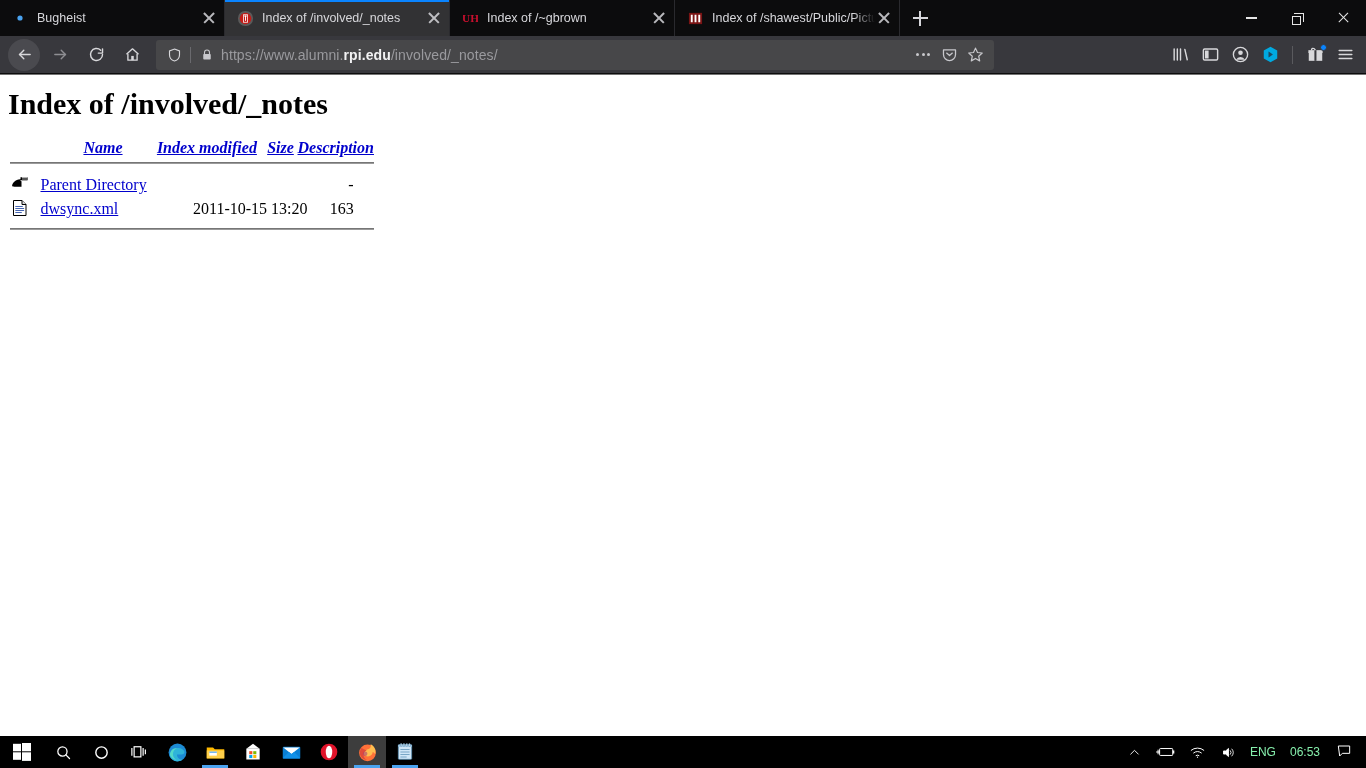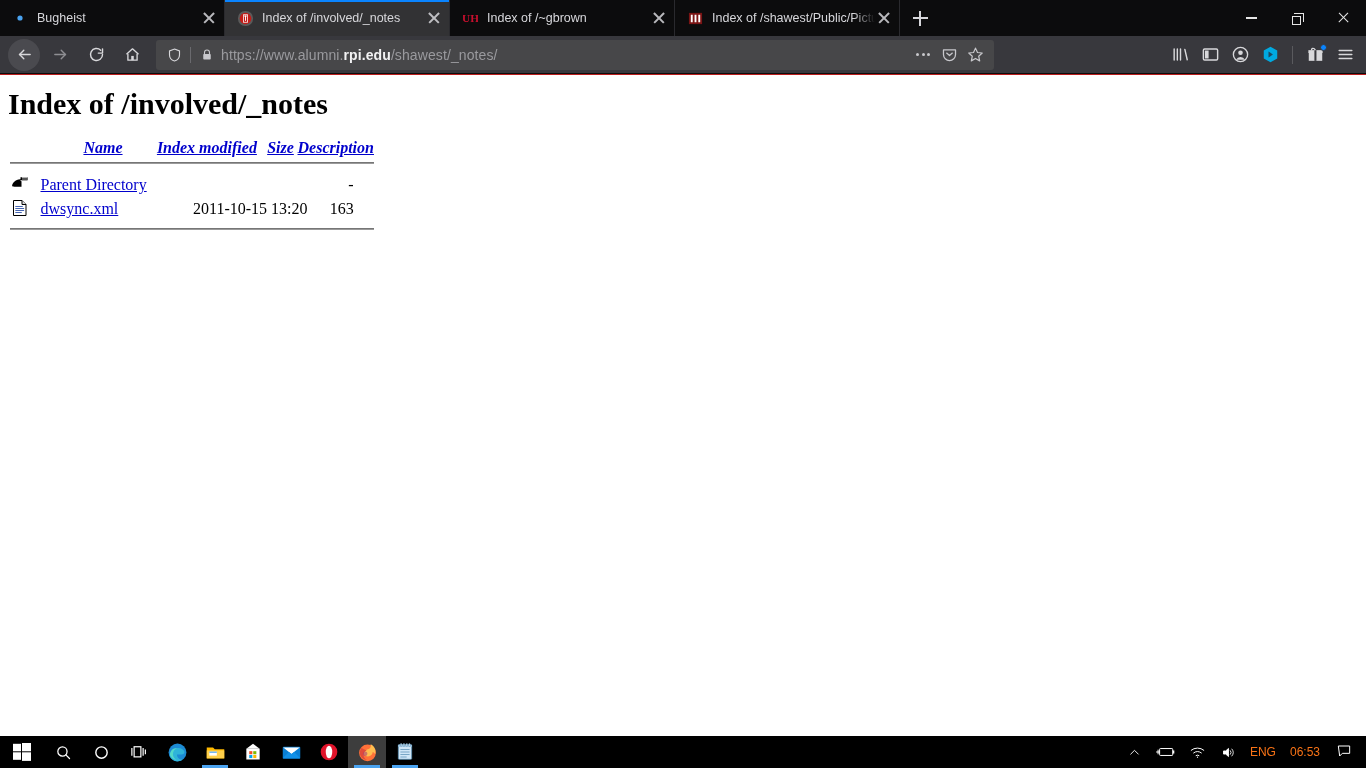--- a/index.html
+++ b/index.html
@@ -10,21 +10,21 @@
     background: #ffffff;
     font-family: "Liberation Sans", sans-serif;
   }
 
   #app { position: relative; width: 1366px; height: 768px; }
 
   
   .browser {
     position: absolute; left: 0; top: 0;
     width: 1366px; height: 736px;
-    background: #b91c1c;
+    background: #737373;
   }
 
   
   .tabstrip {
     position: relative;
     height: 36px;
     background: #0c0c0d;
     display: flex;
     align-items: stretch;
   }
@@ -258,21 +258,21 @@
   .tb-item.start { width: 44px; }
   .tb-item.running::after {
     content: "";
     position: absolute; left: 6px; right: 6px; bottom: 0;
     height: 3px; background: #4aa3f0;
   }
   .tb-item.active { background: #3d3d3d; }
   .tray {
     margin-left: auto;
     display: flex; align-items: center;
-    color: #f97316;
+    color: #86efac;
     font-size: 12px;
     padding-right: 4px;
   }
   .tray .tslot { display:flex; align-items:center; justify-content:center; height: 32px; padding: 0 7px; }
   .tray .clock { display:flex; flex-direction: column; justify-content:center; align-items:center; padding: 0 8px; font-size: 12px;}
   .tray .lang { padding: 0 6px; font-size: 12px; }
   .tray .action-center { padding: 0 10px 0 8px; }
 </style>
 </head>
 <body>
@@ -381,21 +381,21 @@
             <path d="M12 2.5 20 5.4v6c0 5.1-3.4 8.7-8 10.1-4.6-1.4-8-5-8-10.1v-6z"></path>
           </svg>
         </span>
         <span class="vsep"></span>
         <span class="lock">
           <svg width="12" height="14" viewBox="0 0 24 24">
             <path d="M7 10V7a5 5 0 0 1 10 0v3" fill="none" stroke="#c8c8cc" stroke-width="2.2"></path>
             <rect x="4.5" y="10" width="15" height="11" rx="1.6" fill="#c8c8cc"></rect>
           </svg>
         </span>
-        <span class="url-text"><span>https://www.alumni.</span><span class="host-strong">rpi.edu</span><span>/shawest/_notes/</span></span>
+        <span class="url-text"><span>https://www.alumni.</span><span class="host-strong">rpi.edu</span><span>/involved/_notes/</span></span>
         <span class="ubtn">
           <span class="dots">
               <i></i>
               <i></i>
               <i></i>
             </span>
         </span>
         <span class="ubtn">
           <svg width="17" height="17" viewBox="0 0 24 24" fill="none" stroke="#c8c8cc" stroke-width="1.8" stroke-linejoin="round">
             <path d="M3.5 5.5h17v6.5c0 4.7-3.8 8.5-8.5 8.5s-8.5-3.8-8.5-8.5z"></path>

